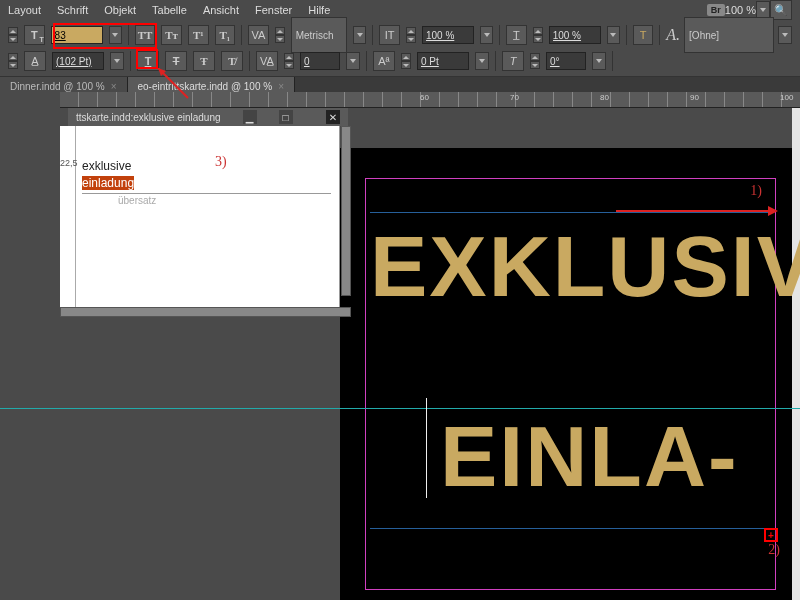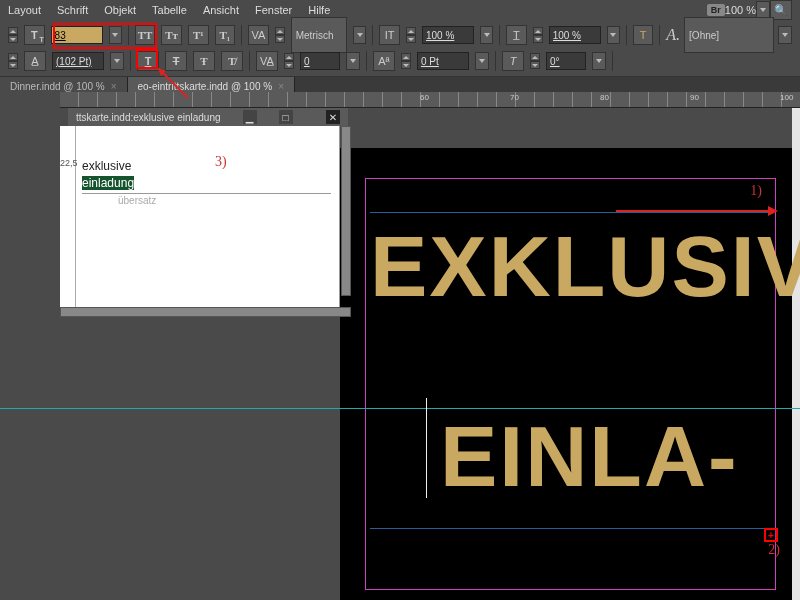--- a/index.html
+++ b/index.html
@@ -46,21 +46,21 @@
 .lightpanel { position: absolute; left: 60px; top: 0; width: 280px; height: 190px; background: #ebebeb; border-right: 1px solid #999; border-bottom: 1px solid #999; z-index: 20; }
 .darkcanvas { position: absolute; left: 340px; top: 40px; right: 8px; bottom: 0; background: #000; }
 
 .story-title { position: absolute; left: 0; top: -20px; height: 18px; background: #5a5a5a; color: #ddd; font-size: 10px; padding: 2px 8px; display: flex; align-items: center; gap: 8px; width: 280px; }
 .story-title-x { margin-left: auto; width: 14px; height: 14px; background: #222; color: #ddd; display:flex;align-items:center;justify-content:center; }
 .story-title-min { width: 14px; height: 14px; background: #444; color: #ddd; display:flex;align-items:center;justify-content:center; }
 
 .story-editor { position: absolute; left: 0; top: 0; right: 0; bottom: 0; background: #fff; display: flex; }
 .story-para-col { width: 16px; background: #fff; border-right: 1px solid #aaa; padding-top: 32px; font-size: 9px; color: #555; text-align: right; padding-right: 3px; }
 .story-text-col { flex: 1; padding: 32px 8px 8px 6px; font-size: 12px; font-family: monospace; color: #222; line-height: 1.4; }
-.story-line2 { background: #14532d; color: #fff; display: inline; }
+.story-line2 { background: #c2410c; color: #fff; display: inline; }
 .story-over { color: #aaa; font-size: 10px; margin-left: 36px; }
 .story-rule { border-top: 1px solid #999; margin-top: 1px; }
 
 .anno-3 { position: absolute; left: 155px; top: 28px; color: #c33; font-size: 14px; font-family: serif; }
 
 .frame-outer { position: absolute; left: 25px; top: 30px; right: 16px; bottom: 10px; border: 1px solid #d040c0; }
 .text-baseline { position: absolute; left: 30px; right: 20px; border-top: 1px solid #265f9a; }
 .bl1 { top: 64px; }
 .bl2 { top: 380px; }
 .guide-h { position: absolute; left: -340px; right: -8px; border-top: 1px solid #2aa; }

